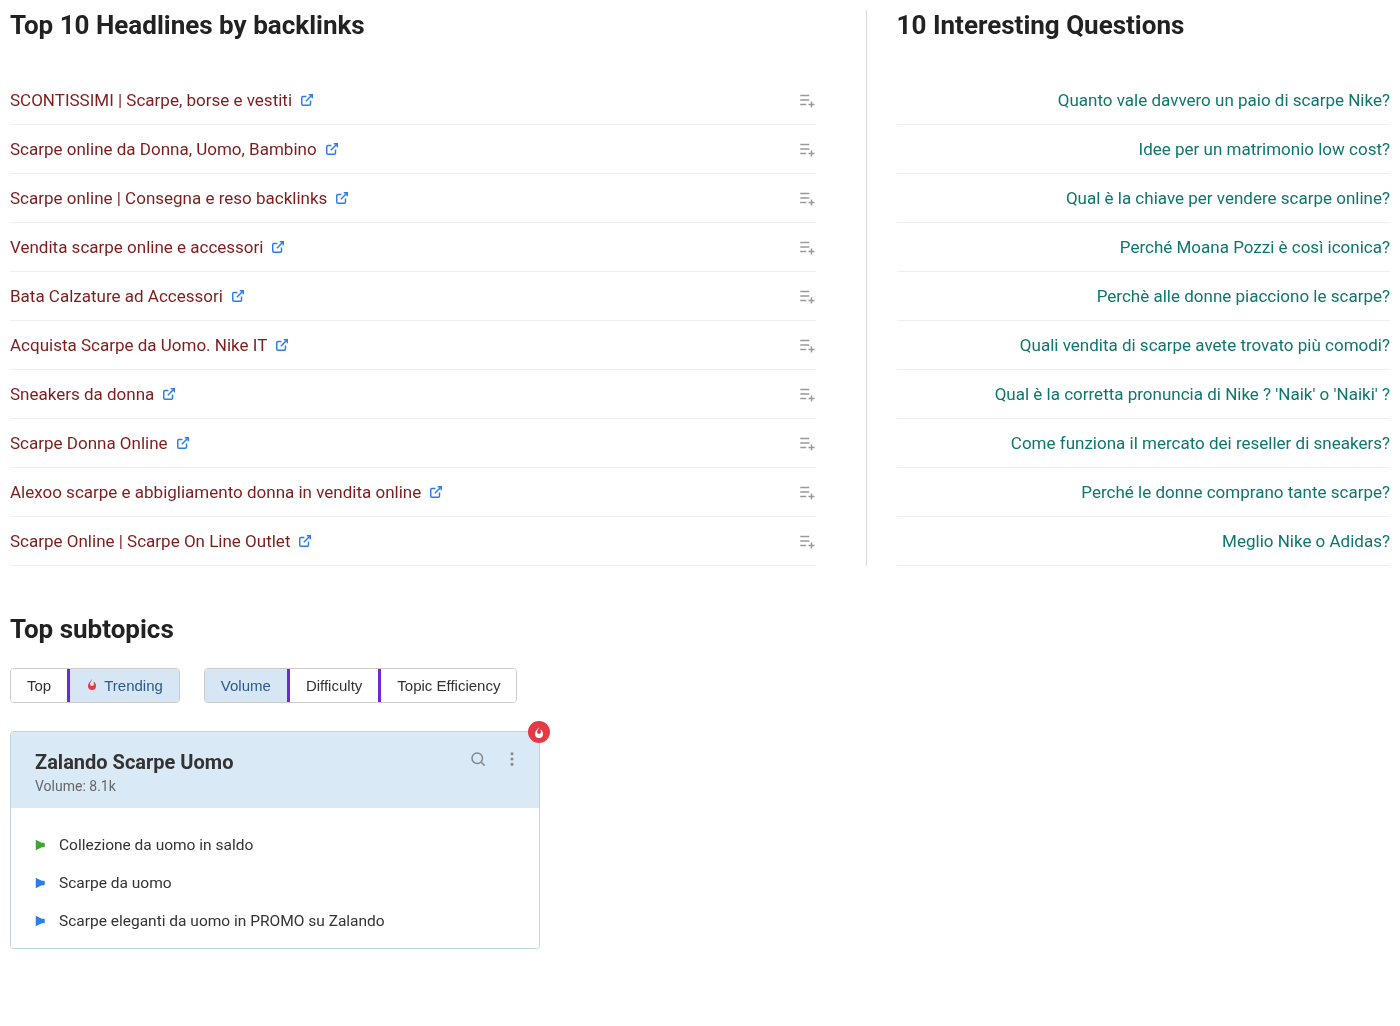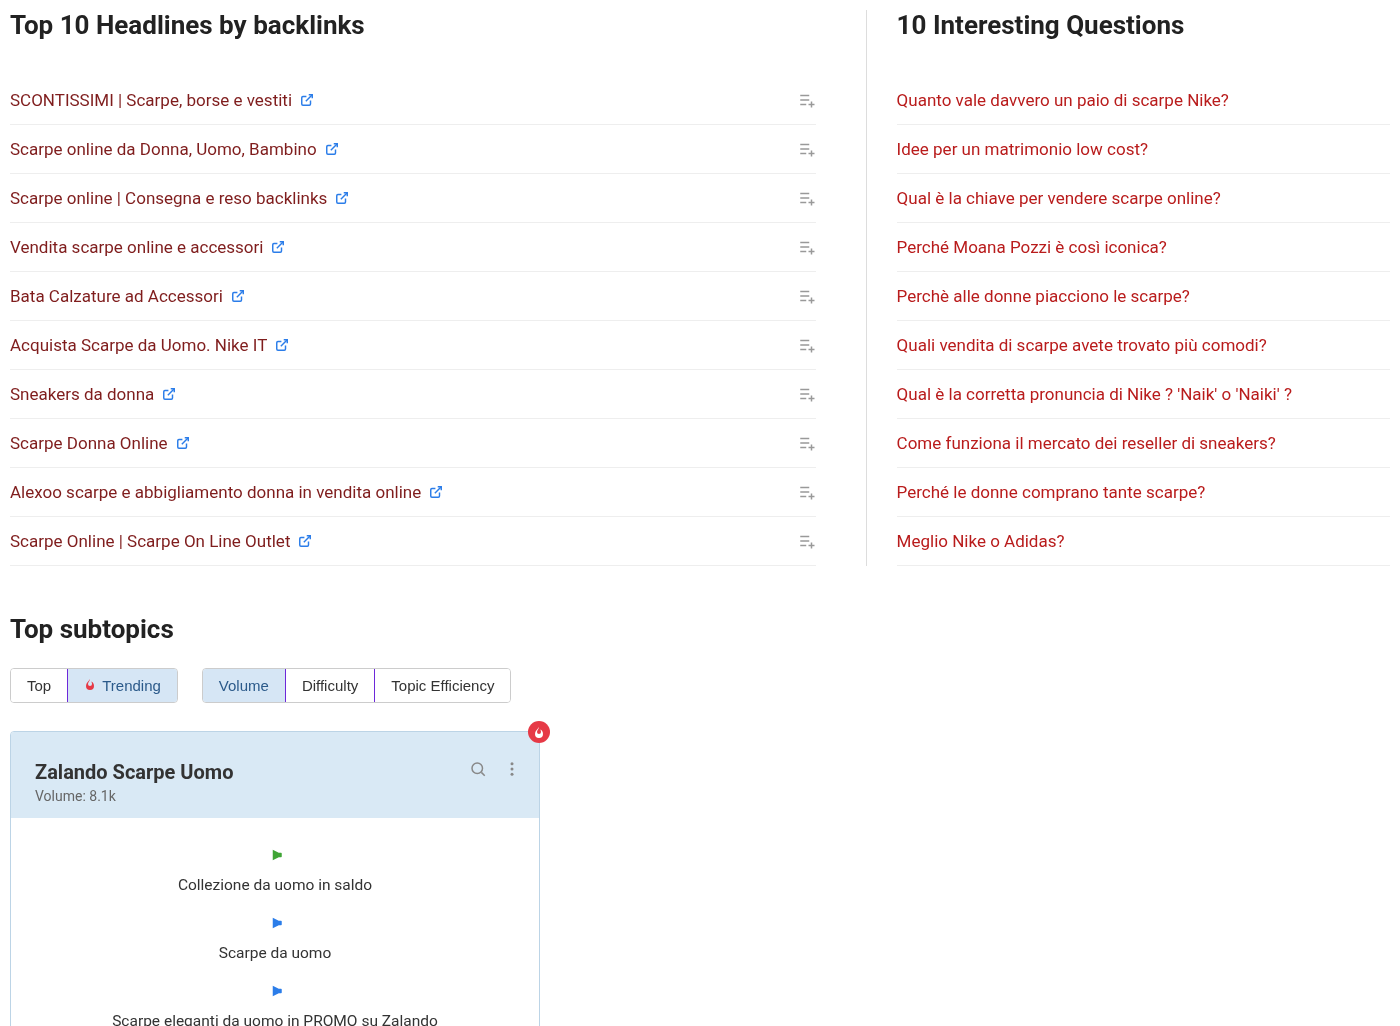--- a/index.html
+++ b/index.html
@@ -51,21 +51,22 @@
   }
   .add-icon {
     color: #999;
     display: inline-flex;
     cursor: pointer;
   }
   .q-row {
     padding: 14px 0;
     border-bottom: 1px solid #eee;
     font-size: 17px;
-    color: #b91c1c;
+    color: #0f766e;
+    text-align: right;
   }
   .subtopics {
     margin-top: 48px;
   }
   .subtopics h2 {
     margin-bottom: 24px;
   }
   .tab-groups {
     display: flex;
     gap: 24px;
@@ -75,21 +76,21 @@
     display: flex;
     border: 1px solid #ccc;
     border-radius: 4px;
     overflow: hidden;
   }
   .tab-btn {
     padding: 8px 16px;
     font-size: 15px;
     background: #fff;
     border: none;
-    border-right: 1px solid #6d28d9;
+    border-right: 3px solid #6d28d9;
     cursor: pointer;
     color: #333;
     display: flex;
     align-items: center;
     gap: 6px;
   }
   .tab-btn:last-child { border-right: none; }
   .tab-btn.active {
     background: #d6e6f5;
     color: #2b5a8a;
@@ -100,21 +101,21 @@
     position: relative;
     max-width: 530px;
   }
   .card {
     border: 1px solid #bcd4e6;
     border-radius: 4px;
     overflow: hidden;
   }
   .card-header {
     background: #d9e9f5;
-    padding: 28px 18px 14px 24px;
+    padding: 18px 18px 14px 24px;
     display: flex;
     justify-content: space-between;
     align-items: flex-start;
   }
   .card-title {
     font-size: 20px;
     font-weight: 700;
     color: #333;
     margin-bottom: 4px;
   }
@@ -132,21 +133,20 @@
     background: #fff;
     padding: 18px 18px 8px 18px;
   }
   .card-item {
     display: flex;
     align-items: center;
     gap: 12px;
     padding: 10px 0;
     font-size: 15.5px;
     color: #333;
-    flex-direction: column;
   }
   .mega-green { color: #3fa535; transform: scaleX(-1); display:inline-flex; }
   .mega-blue { color: #2b7de9; transform: scaleX(-1); display:inline-flex; }
   .trend-badge {
     position: absolute;
     top: -10px;
     right: -10px;
     width: 22px;
     height: 22px;
     border-radius: 50%;

